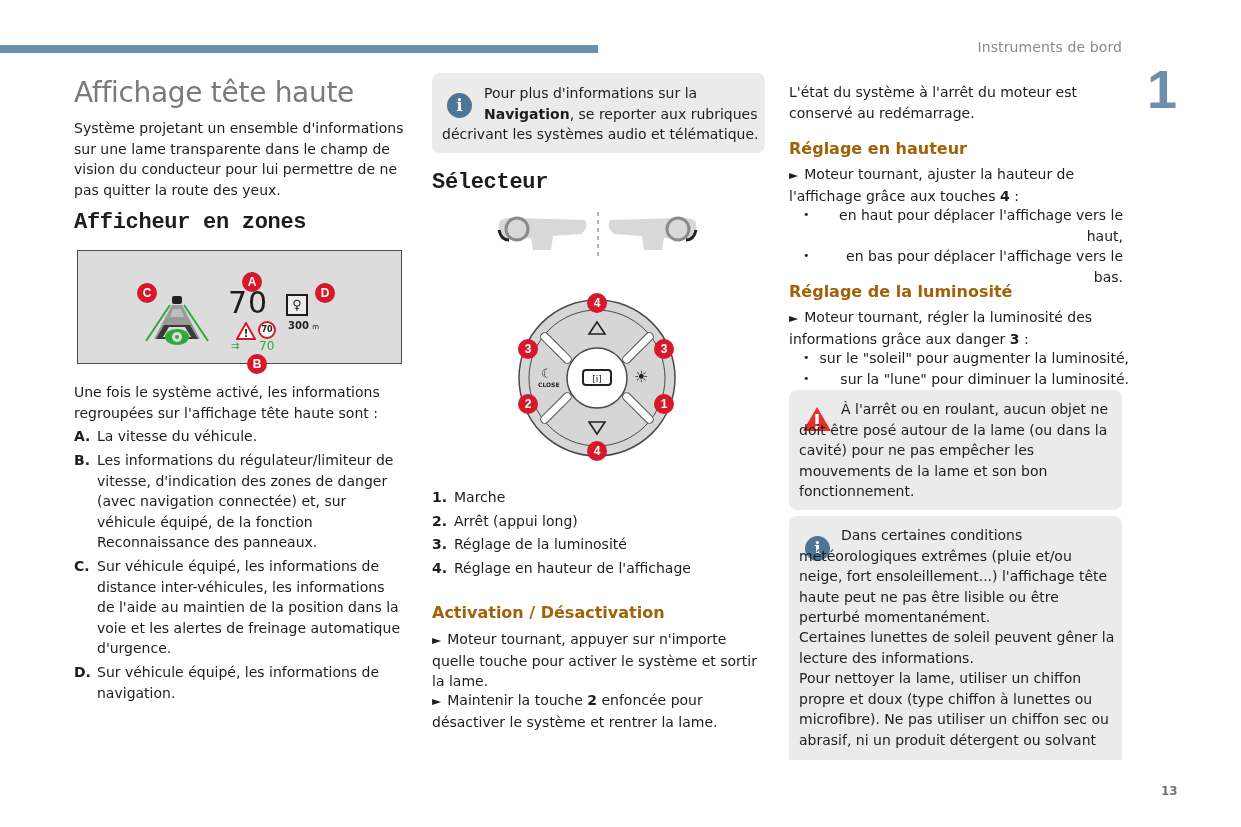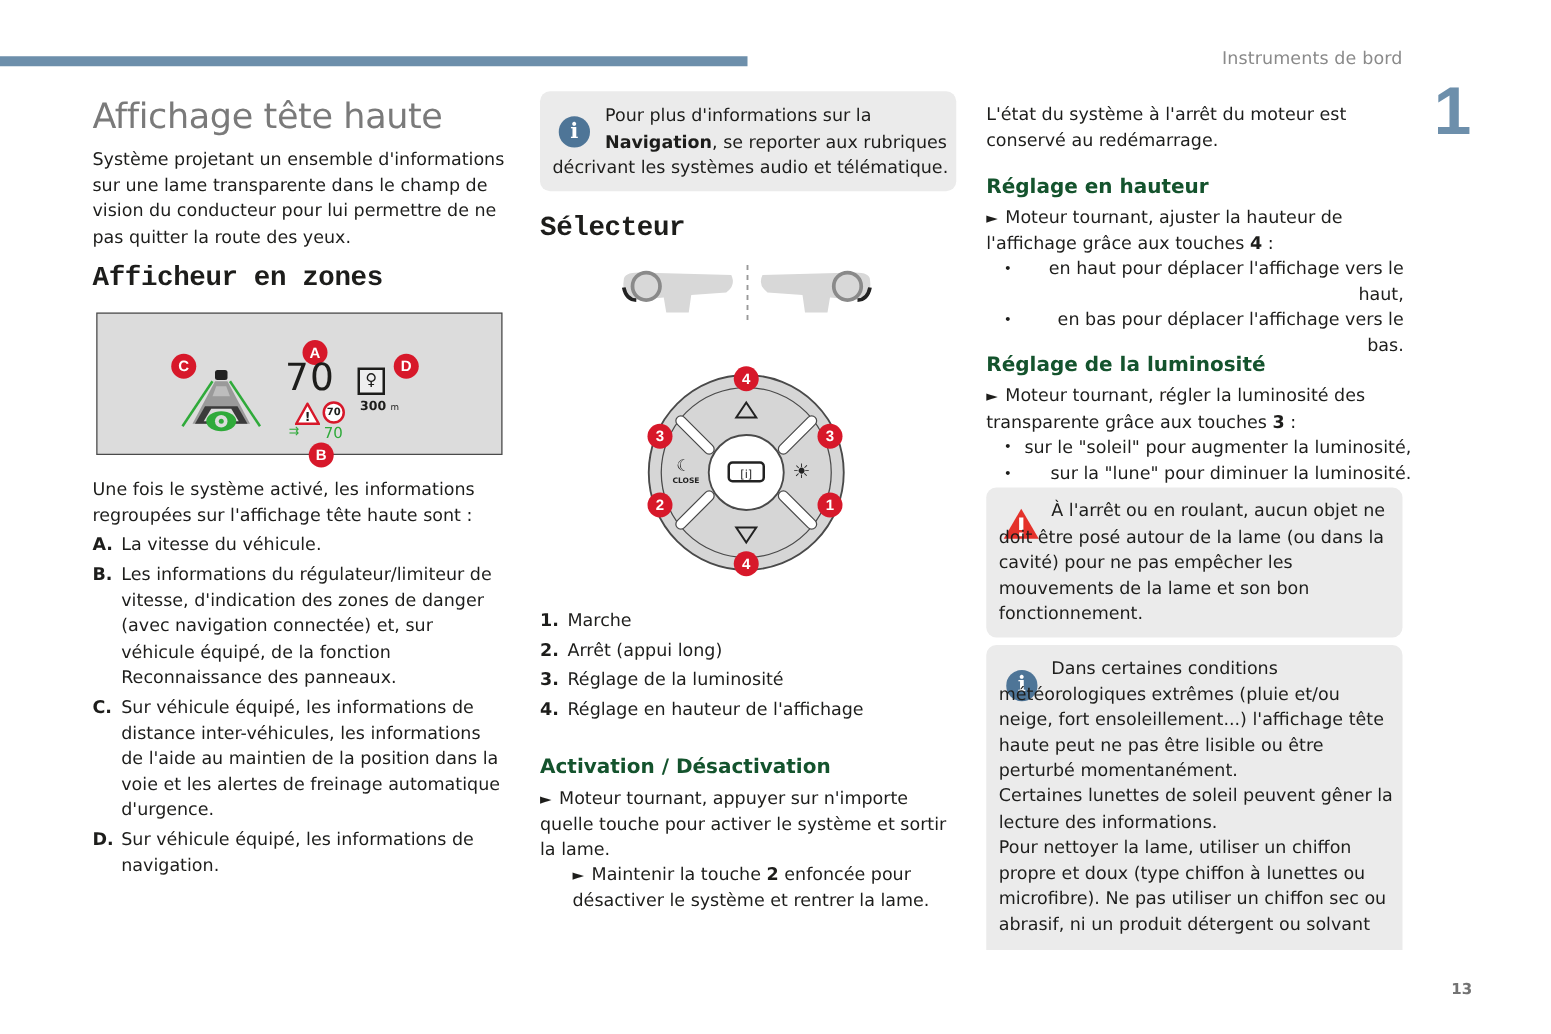--- a/index.html
+++ b/index.html
@@ -7,21 +7,21 @@
   body { position: relative; font-family: "DejaVu Sans", "Liberation Sans", sans-serif; color: #1d1d1b; font-size: 14px; }
 
   .top-bar { position: absolute; left: 0; top: 45px; width: 598px; height: 8px; background: #6d8fab; }
   .section-title { position: absolute; right: 119px; top: 39px; font-size: 14px; color: #8a8a8a; letter-spacing: 0.1px; }
   .chapter-num { position: absolute; left: 1147px; top: 62px; font-size: 54px; font-weight: bold; color: #6d8fab; line-height: 1; font-family: "Liberation Sans", sans-serif; }
   .page-num { position: absolute; left: 1161px; top: 784px; font-size: 12px; font-weight: bold; color: #737373; }
 
   p, li { font-size: 14px; line-height: 20.5px; }
   .h1 { position: absolute; top: 76px; font-size: 28px; font-weight: normal; color: #7a7a7a; letter-spacing: -0.3px; white-space: nowrap; }
   .h2 { font-size: 22px; font-weight: bold; color: #1d1d1b; letter-spacing: -0.3px; font-family: Liberation Mono, monospace; }
-  .h3 { font-size: 16px; font-weight: bold; color: #14532d; }
+  .h3 { font-size: 16px; font-weight: bold; color: #a16207; }
 
   .abs { position: absolute; }
 
   .hud { position: absolute; left: 77px; top: 250px; width: 325px; height: 114px; background: #dcdcdc; border: 1.5px solid #4a4a4a; }
   .badge { position: absolute; width: 20px; height: 20px; border-radius: 50%; background: #d7182a; color: #fff; font-weight: bold; font-size: 12px; text-align: center; line-height: 20px; font-family: "Liberation Sans", sans-serif; }
 
   .lettered { list-style: none; }
   .lettered li { position: relative; padding-left: 23px; margin-bottom: 3.5px; }
   .lettered .lbl { position: absolute; left: 0; top: 0; font-weight: bold; }
 
@@ -138,33 +138,33 @@
 
 <ul class="numbered abs" style="left:432px; top:487px; width:334px;">
   <li><span class="lbl">1.</span><span>Marche</span></li>
   <li><span class="lbl">2.</span><span>Arrêt (appui long)</span></li>
   <li><span class="lbl">3.</span><span>Réglage de la luminosité</span></li>
   <li><span class="lbl">4.</span><span>Réglage en hauteur de l'affichage</span></li>
 </ul>
 
 <div class="h3 abs" style="left:432px; top:603px;">Activation / Désactivation</div>
 <p class="abs" style="left:432px; top:629px; width:334px;"><span class="arrow">►</span><span>Moteur tournant, appuyer sur n'importe quelle touche pour activer le système et sortir la lame.</span></p>
-<p class="abs" style="left:432px; top:690px; width:334px;margin-left:26px;"><span class="arrow">►</span><span>Maintenir la touche </span><b>2</b><span> enfoncée pour désactiver le système et rentrer la lame.</span></p>
+<p class="abs" style="left:432px; top:690px; width:334px;"><span class="arrow">►</span><span>Maintenir la touche </span><b>2</b><span> enfoncée pour désactiver le système et rentrer la lame.</span></p>
 
 <p class="abs" style="left:789px; top:82px; width:334px;">L'état du système à l'arrêt du moteur est conservé au redémarrage.</p>
 
 <div class="h3 abs" style="left:789px; top:139px;">Réglage en hauteur</div>
 <p class="abs" style="left:789px; top:164px; width:334px;"><span class="arrow">►</span><span>Moteur tournant, ajuster la hauteur de l'affichage grâce aux touches </span><b>4</b><span> :</span></p>
 <ul class="bullets abs" style="left:789px; top:205px; width:334px;">
   <li>en haut pour déplacer l'affichage vers le haut,</li>
   <li>en bas pour déplacer l'affichage vers le bas.</li>
 </ul>
 
 <div class="h3 abs" style="left:789px; top:282px;">Réglage de la luminosité</div>
-<p class="abs" style="left:789px; top:307px; width:334px;"><span class="arrow">►</span><span>Moteur tournant, régler la luminosité des transparente grâce aux touches </span><b>3</b><span> :</span></p>
+<p class="abs" style="left:789px; top:307px; width:334px;"><span class="arrow">►</span><span>Moteur tournant, régler la luminosité des informations grâce aux danger </span><b>3</b><span> :</span></p>
 <ul class="bullets abs" style="left:789px; top:348px; width:340px;">
   <li>sur le "soleil" pour augmenter la luminosité,</li>
   <li>sur la "lune" pour diminuer la luminosité.</li>
 </ul>
 
 <div class="note" style="left:789px; top:390px; width:333px; height:120px;">
   <svg class="warn-icon" style="position:absolute;left:13px;top:16px;" viewBox="0 0 30 26">
     <polygon points="15,1 29,25 1,25" fill="#e4322b"></polygon>
     <rect x="13.3" y="8" width="3.4" height="10" fill="#fff"></rect>
     <rect x="13.3" y="20" width="3.4" height="3" fill="#fff"></rect>

